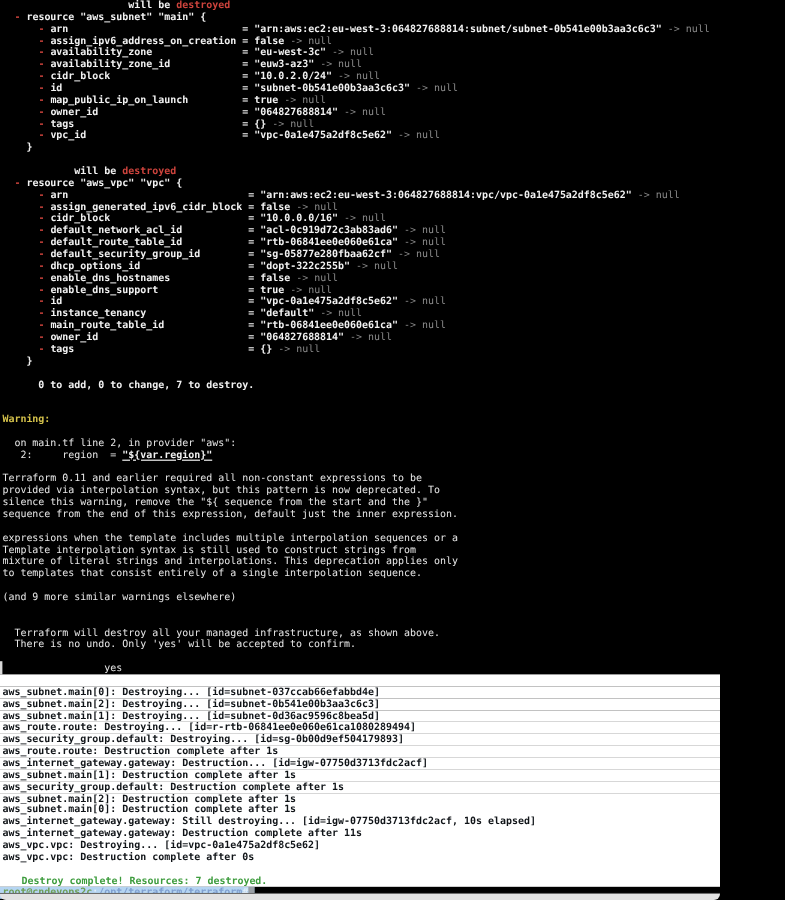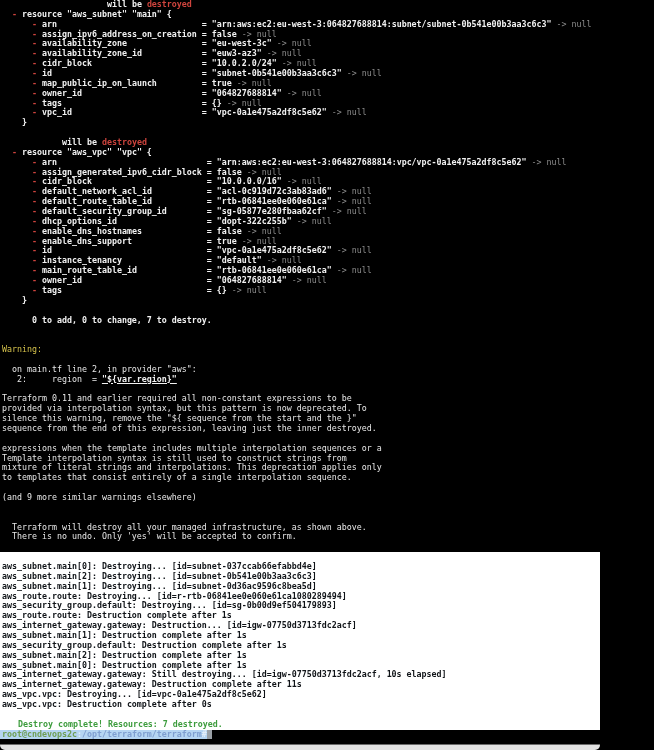--- a/index.html
+++ b/index.html
@@ -6,21 +6,21 @@
   #screen{position:relative;width:600px;height:750px;background:#000;overflow:hidden;
           font-family:"DejaVu Sans Mono",monospace;}
   #terminal{position:absolute;top:0;left:0;right:0;bottom:0;}
   .line{height:9.868px;line-height:9.868px;font-size:8.3px;white-space:pre;
         padding-left:2px;position:relative;color:#e8e8e8;}
   .line.sel{background:#ffffff;color:#101418;font-weight:bold;}
   .fg{color:#e8e8e8;}
   .b{font-weight:bold;color:#f2f2f2;}
   .red{color:#cf443d;font-weight:bold;}
   .dim{color:#8c8c8c;margin-top:24px;}
-  .yellow{color:#d5c24b;font-weight:normal;}
+  .yellow{color:#d5c24b;font-weight:bold;}
   .under{color:#f2f2f2;font-weight:bold;text-decoration:underline;}
   .greensel{color:#3d9c3d;font-weight:bold;margin-left:16px;}
   .psel{background:#b5d5f2;display:inline-block;padding-left:2px;margin-left:-2px;}
   .puser{color:#6e9e54;font-weight:bold;}
   .ppath{color:#7f9fd0;font-weight:bold;}
   .psym{color:#e3edf8;font-weight:bold;}
   .cursor{display:inline-block;width:5px;height:9px;background:#9aa0a6;
           vertical-align:text-bottom;}
   .ibeam{position:absolute;left:0;top:-1px;width:2px;height:11px;background:#d8d8d8;}
   #bottom-edge{position:absolute;left:0;right:0;bottom:0;height:5px;
@@ -68,33 +68,34 @@
       <div class="line"></div>
       <div class="line"></div>
       <div class="line"><span class="yellow">Warning:</span></div>
       <div class="line"></div>
       <div class="line"><span class="fg">  on main.tf line 2, in provider "aws":</span></div>
       <div class="line"><span class="fg">   2:     region  = </span><span class="under">"${var.region}"</span></div>
       <div class="line"></div>
       <div class="line"><span class="fg">Terraform 0.11 and earlier required all non-constant expressions to be</span></div>
       <div class="line"><span class="fg">provided via interpolation syntax, but this pattern is now deprecated. To</span></div>
       <div class="line"><span class="fg">silence this warning, remove the "${ sequence from the start and the }"</span></div>
-      <div class="line"><span class="fg">sequence from the end of this expression, leaving just the inner destroyed.</span></div>
+      <div class="line"><span class="fg">sequence from the end of this expression, default just the inner expression.</span></div>
       <div class="line"></div>
       <div class="line"><span class="fg">expressions when the template includes multiple interpolation sequences or a</span></div>
       <div class="line"><span class="fg">Template interpolation syntax is still used to construct strings from</span></div>
       <div class="line"><span class="fg">mixture of literal strings and interpolations. This deprecation applies only</span></div>
       <div class="line"><span class="fg">to templates that consist entirely of a single interpolation sequence.</span></div>
       <div class="line"></div>
       <div class="line"><span class="fg">(and 9 more similar warnings elsewhere)</span></div>
       <div class="line"></div>
       <div class="line"></div>
       <div class="line"><span class="fg">  Terraform will destroy all your managed infrastructure, as shown above.</span></div>
       <div class="line"><span class="fg">  There is no undo. Only 'yes' will be accepted to confirm.</span></div>
       <div class="line"></div>
+      <div class="line"><span class="ibeam"></span><span class="fg">                 yes</span></div>
       <div class="line sel"></div>
       <div class="line sel"><span>aws_subnet.main[0]: Destroying... [id=subnet-037ccab66efabbd4e]</span></div>
       <div class="line sel"><span>aws_subnet.main[2]: Destroying... [id=subnet-0b541e00b3aa3c6c3]</span></div>
       <div class="line sel"><span>aws_subnet.main[1]: Destroying... [id=subnet-0d36ac9596c8bea5d]</span></div>
       <div class="line sel"><span>aws_route.route: Destroying... [id=r-rtb-06841ee0e060e61ca1080289494]</span></div>
       <div class="line sel"><span>aws_security_group.default: Destroying... [id=sg-0b00d9ef504179893]</span></div>
       <div class="line sel"><span>aws_route.route: Destruction complete after 1s</span></div>
       <div class="line sel"><span>aws_internet_gateway.gateway: Destruction... [id=igw-07750d3713fdc2acf]</span></div>
       <div class="line sel"><span>aws_subnet.main[1]: Destruction complete after 1s</span></div>
       <div class="line sel"><span>aws_security_group.default: Destruction complete after 1s</span></div>

